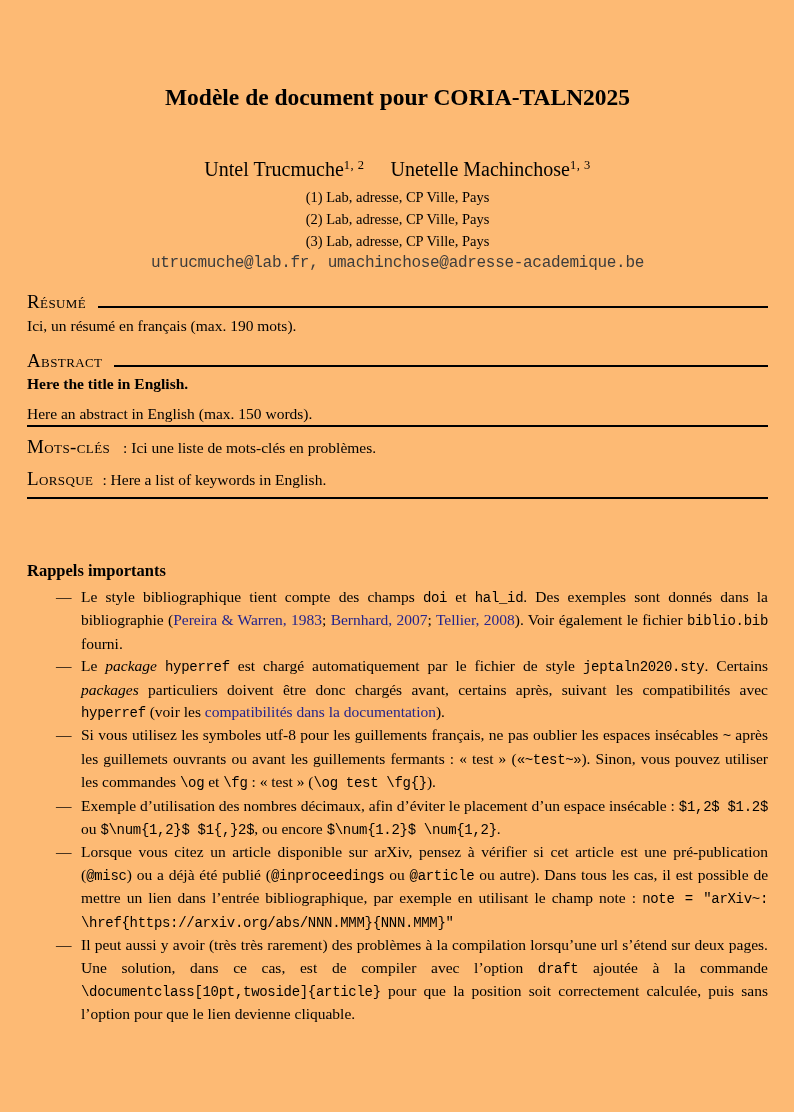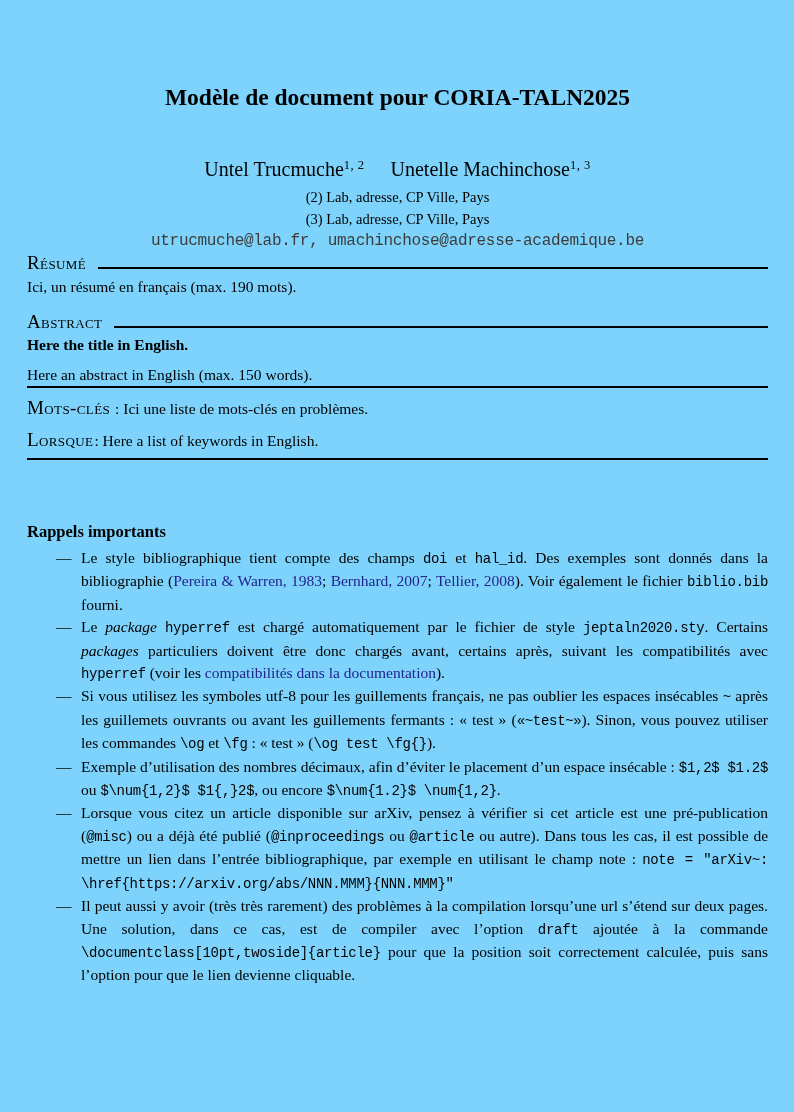--- a/index.html
+++ b/index.html
@@ -9,21 +9,21 @@
     height: 1112px;
     font-family: "Liberation Serif", serif;
     color: #000000;
     position: relative;
     overflow: hidden;
   }
   .page {
     width: 794px;
     height: 1112px;
     padding: 84px 26px 0 27px;
-    background: #7dd3fc;
+    background: #fdba74;
   }
   
   .title {
     font-size: 23.5px;
     font-weight: bold;
     text-align: center;
     line-height: 27px;
   }
   .authors-block { text-align: center; margin-top: 42px; }
   .authors-line { font-size: 20px; line-height: 25px; }
@@ -34,40 +34,40 @@
   .affils { margin-top: 4px; }
   .email-line {
     font-family: "Liberation Mono", monospace;
     font-size: 16px;
     line-height: 21px;
     color: #3c3c3c;
     margin-top: 1px;
     letter-spacing: -0.3px;
   }
   
-  .sec-row { display: flex; align-items: flex-end; }
+  .sec-row { display: flex; align-items: flex-end; margin-top: 17px; }
   .schead {
     font-variant: small-caps;
     font-size: 19px;
     line-height: 21px;
     letter-spacing: 0.4px;
   }
   .sec-row .rule {
     flex: 1;
     border-bottom: 2px solid #000;
     margin: 0 0 4px 12px;
     height: 0;
   }
   .bodytext { font-size: 15.5px; line-height: 22px; }
   .resume-text { margin-top: 3px; }
   .abstract-row { margin-top: 13px; }
   .english-title { font-weight: bold; margin-top: 2px; }
   .abstract-text { margin-top: 8px; border-bottom: 2px solid #000; }
   .kwline { margin-top: 9px; font-size: 15.5px; line-height: 23px; }
-  .kwline .schead { margin-right: 1px; }
+  .kwline .schead { margin-right: 9px; }
   .kw-close-rule { border-bottom: 2px solid #000; margin-top: 6px; }
   
   .rappels-heading {
     font-size: 16.5px;
     font-weight: bold;
     margin-top: 62px;
     line-height: 20px;
   }
   .rappels-list { margin-top: 5px; }
   .rappel-item {
@@ -95,20 +95,21 @@
 
 <div class="page">
 
   <div class="title">Modèle de document pour CORIA-TALN2025</div>
 
   <div class="authors-block">
     <div class="authors-line">
       <span class="author"><span>Untel Trucmuche</span><sup>1, 2</sup></span><span class="author"><span>Unetelle Machinchose</span><sup>1, 3</sup></span>
     </div>
     <div class="affils">
+      <div class="affil">(1) Lab, adresse, CP Ville, Pays</div>
       <div class="affil">(2) Lab, adresse, CP Ville, Pays</div>
       <div class="affil">(3) Lab, adresse, CP Ville, Pays</div>
     </div>
     <div class="email-line">utrucmuche@lab.fr, umachinchose@adresse-academique.be</div>
   </div>
 
   <div class="sec-row">
     <span class="schead">Résumé</span>
     <span class="rule"></span>
   </div>

